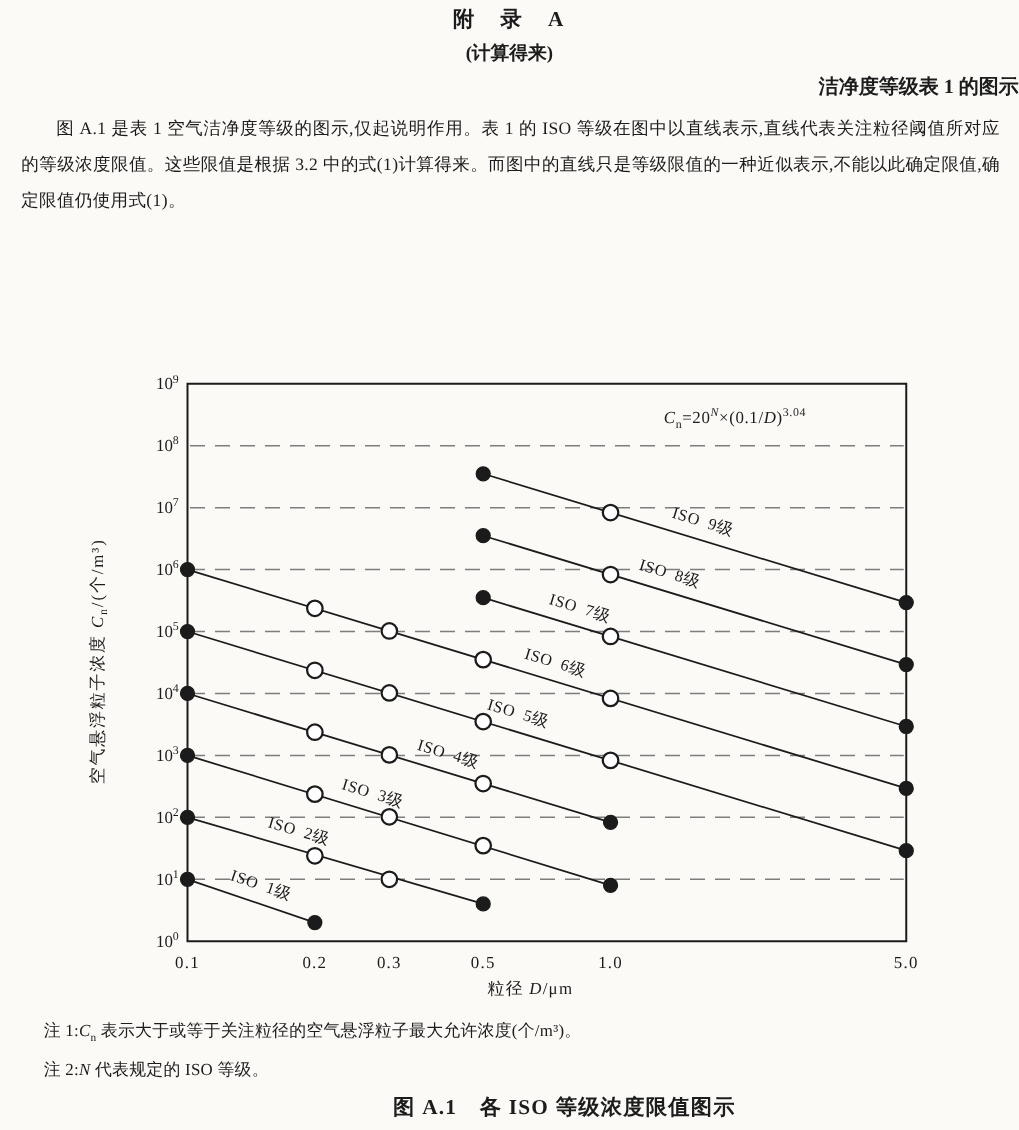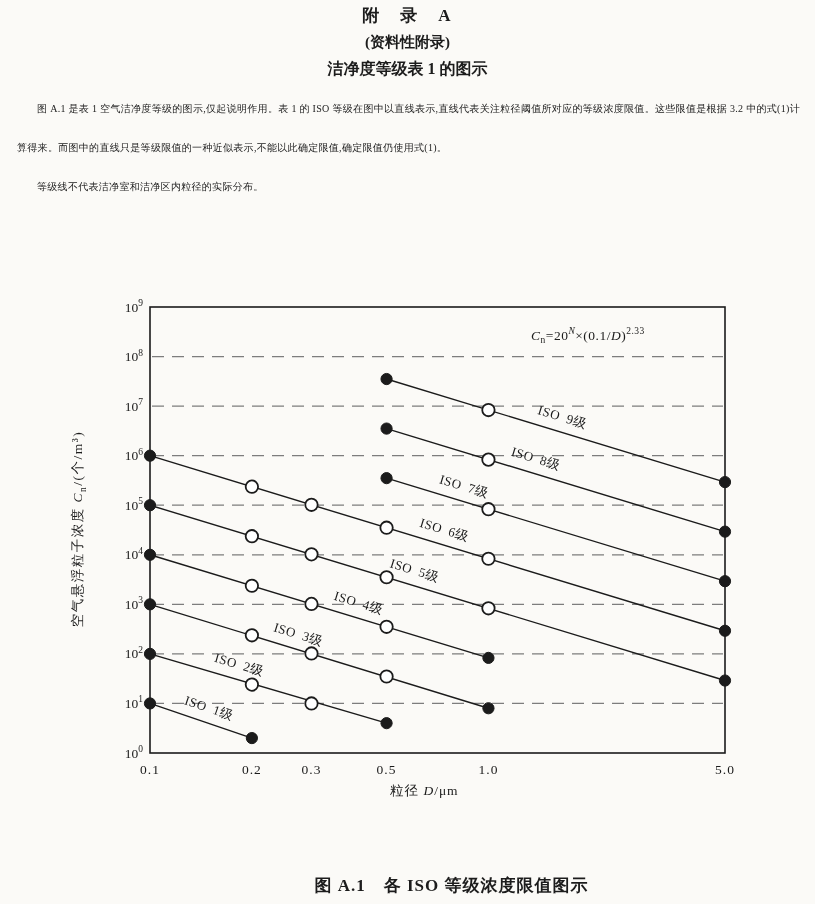--- a/index.html
+++ b/index.html
@@ -9,25 +9,25 @@
     color:#1c1c1c;
     font-family:"Liberation Serif","DejaVu Serif",serif;
     position:relative;
     overflow:hidden;
   }
   .page{position:relative;width:815px;height:740px;}
   .t1{position:absolute;top:4px;left:0;width:100%;text-align:center;
       font-size:17px;font-weight:bold;letter-spacing:2px;}
   .t2{position:absolute;top:33px;left:0;width:100%;text-align:center;
       font-size:15px;font-weight:bold;}
-  .t3{position:absolute;top:59px;left:0;width:100%;text-align:center;
+  .t3{position:absolute;top:59px;left:0;width:100%;text-align:right;
       font-size:16px;font-weight:bold;}
   .textblock{position:absolute;top:89px;left:17px;width:783px;}
   .textblock p{
-    margin:0;font-size:10px;line-height:39px;
+    margin:0;font-size:14px;line-height:29px;
     text-align:justify;text-indent:2em;letter-spacing:0.3px;
   }
   .chartwrap{position:absolute;left:0;top:285px;width:815px;height:520px;}
   svg{font-family:"Liberation Serif","DejaVu Serif",serif;}
   .ylabel{
     position:absolute;left:-61px;top:519px;width:280px;height:20px;
     transform:rotate(-90deg);
     text-align:center;font-size:13.5px;letter-spacing:1.5px;white-space:nowrap;
   }
   .xlabel{
@@ -48,26 +48,25 @@
     font-size:17px;font-weight:bold;letter-spacing:1px;padding-left:44px;
   }
   i{font-style:italic;}
 </style>
 </head>
 <body>
 
 <div class="page">
 
   <div class="t1">附　录　A</div>
-  <div class="t2">(资料性附录)</div>
+  <div class="t2">(计算得来)</div>
   <div class="t3">洁净度等级表 1 的图示</div>
 
   <div class="textblock">
     <p>图 A.1 是表 1 空气洁净度等级的图示,仅起说明作用。表 1 的 ISO 等级在图中以直线表示,直线代表关注粒径阈值所对应的等级浓度限值。这些限值是根据 3.2 中的式(1)计算得来。而图中的直线只是等级限值的一种近似表示,不能以此确定限值,确定限值仍使用式(1)。</p>
-    <p>等级线不代表洁净室和洁净区内粒径的实际分布。</p>
   </div>
 
   <div class="chartwrap">
     <svg id="chart-svg" width="815" height="520" viewBox="0 0 815 520">
         <line x1="152" y1="418.44444444444446" x2="723" y2="418.44444444444446" stroke="#7d7d7d" stroke-width="1.2" stroke-dasharray="12 8"></line>
         <line x1="152" y1="368.88888888888886" x2="723" y2="368.88888888888886" stroke="#7d7d7d" stroke-width="1.2" stroke-dasharray="12 8"></line>
         <line x1="152" y1="319.3333333333333" x2="723" y2="319.3333333333333" stroke="#7d7d7d" stroke-width="1.2" stroke-dasharray="12 8"></line>
         <line x1="152" y1="269.7777777777777" x2="723" y2="269.7777777777777" stroke="#7d7d7d" stroke-width="1.2" stroke-dasharray="12 8"></line>
         <line x1="152" y1="220.22222222222217" x2="723" y2="220.22222222222217" stroke="#7d7d7d" stroke-width="1.2" stroke-dasharray="12 8"></line>
         <line x1="152" y1="170.66666666666663" x2="723" y2="170.66666666666663" stroke="#7d7d7d" stroke-width="1.2" stroke-dasharray="12 8"></line>
@@ -150,19 +149,27 @@
 
   <div class="ylabel">
     <span>空气悬浮粒子浓度 </span><i>C</i><sub>n</sub><span>/(个/m³)</span>
   </div>
 
   <div class="xlabel">
     <span>粒径 </span><i>D</i><span>/μm</span>
   </div>
 
   <div class="formula">
-    <i>C</i><sub>n</sub><span>=20</span><sup><i>N</i></sup><span>×(0.1/</span><i>D</i><span>)</span><sup>2.33</sup>
+    <i>C</i><sub>n</sub><span>=20</span><sup><i>N</i></sup><span>×(0.1/</span><i>D</i><span>)</span><sup>3.04</sup>
   </div>
 
+  <div class="notes">
+    <div class="note">
+      <span>注 1:</span><i>C</i><sub>n</sub><span> 表示大于或等于关注粒径的空气悬浮粒子最大允许浓度(个/m³)。</span>
+    </div>
+    <div class="note">
+      <span>注 2:</span><i>N</i><sub></sub><span> 代表规定的 ISO 等级。</span>
+    </div>
+  </div>
 
   <div class="caption">图 A.1　各 ISO 等级浓度限值图示</div>
 
 </div>
 
 </body></html>

